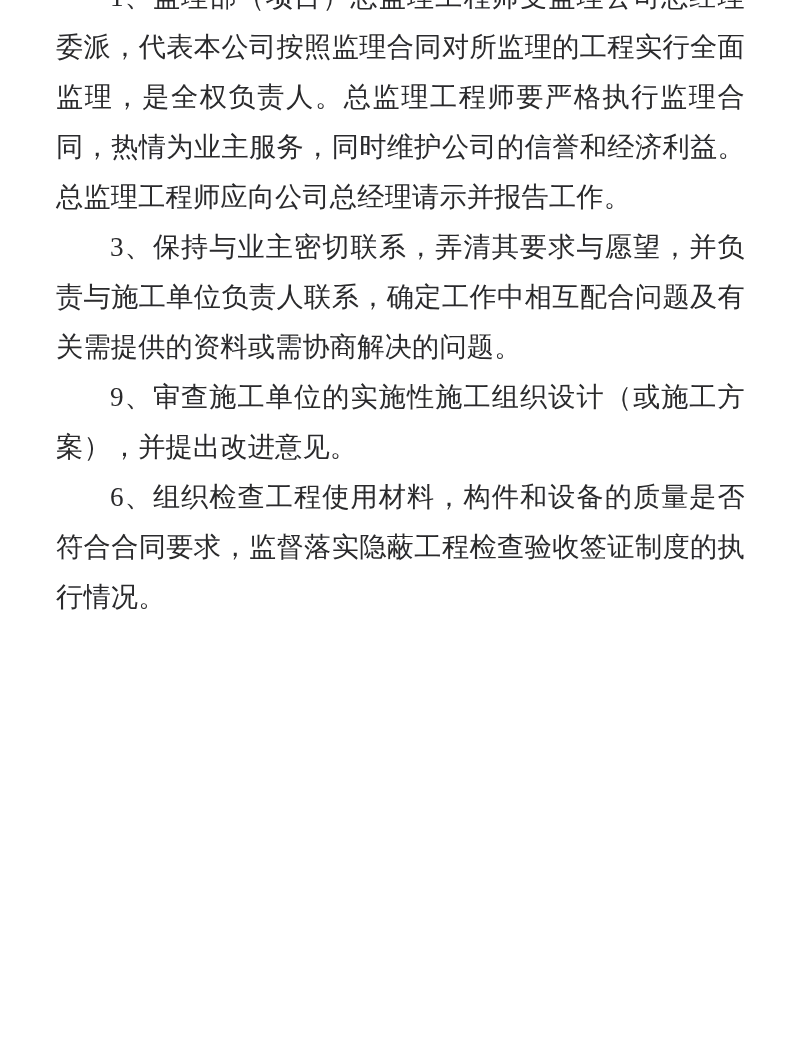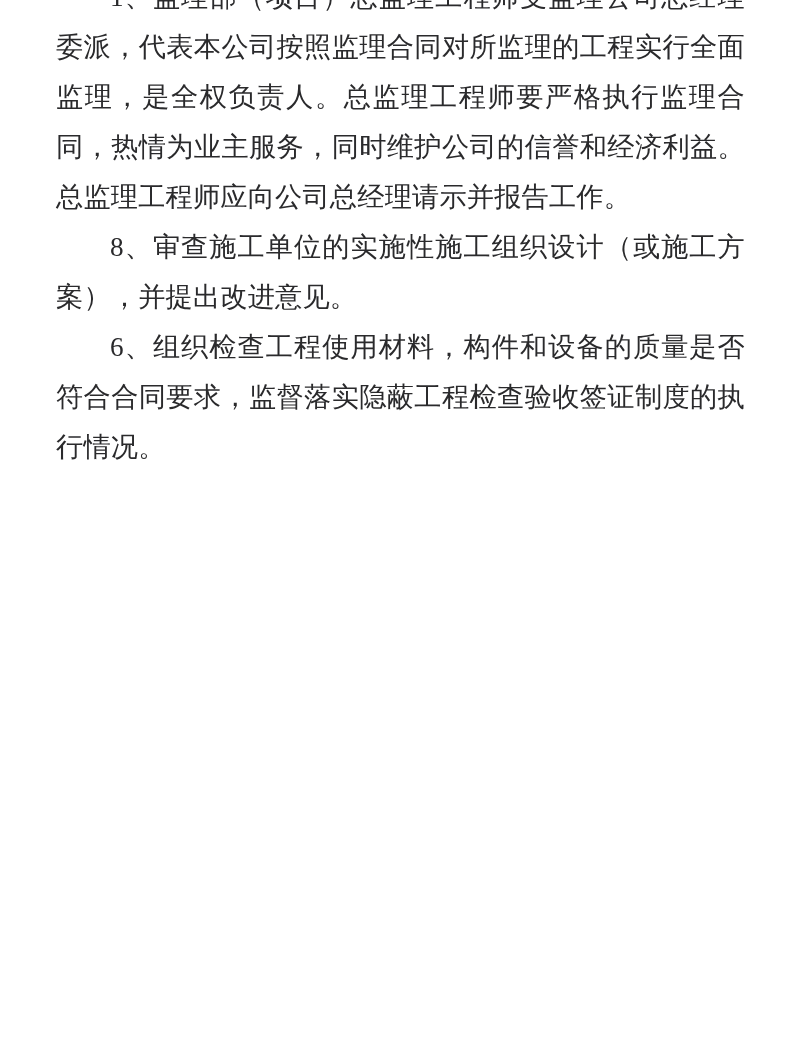--- a/index.html
+++ b/index.html
@@ -73,22 +73,23 @@
 </head>
 <body>
 
 <div id="page">
 
   <div id="doc-body">
 
     <p class="para clipped-top"><span class="indent"></span><span>1、监理部（项目）总监理工程师受监理公司总经理委派，代表本公司按照监理合同对所监理的工程实行全面监理，是全权负责人。总监理工程师要严格执行监理合同，热情为业主服务，同时维护公司的信誉和经济利益。总监理工程师应向公司总经理请示并报告工作。</span></p>
 
 
+    <p class="para"><span class="indent"></span><span>3、保持与业主密切联系，弄清其要求与愿望，并负责与施工单位负责人联系，确定工作中相互配合问题及有关需提供的资料或需协商解决的问题。</span></p>
 
 
-    <p class="para"><span class="indent"></span><span>8、审查施工单位的实施性施工组织设计（或施工方案），并提出改进意见。</span></p>
+    <p class="para"><span class="indent"></span><span>9、审查施工单位的实施性施工组织设计（或施工方案），并提出改进意见。</span></p>
 
     <p class="para"><span class="indent"></span><span>6、组织检查工程使用材料，构件和设备的质量是否符合合同要求，监督落实隐蔽工程检查验收签证制度的执行情况。</span></p>
 
   </div>
 
   <div class="page-edge-mask-top"></div>
 </div>
 
 </body></html>

